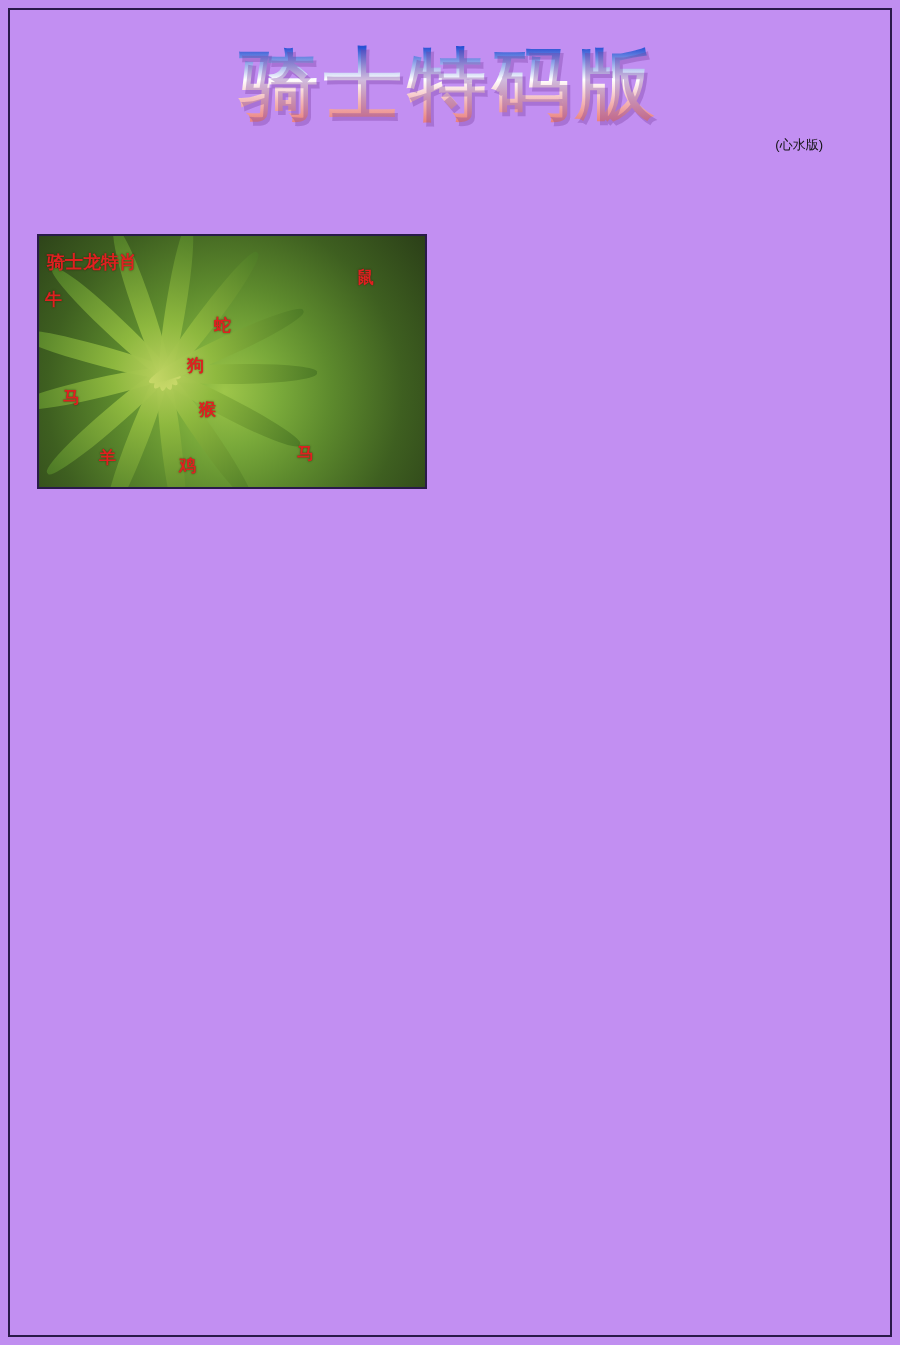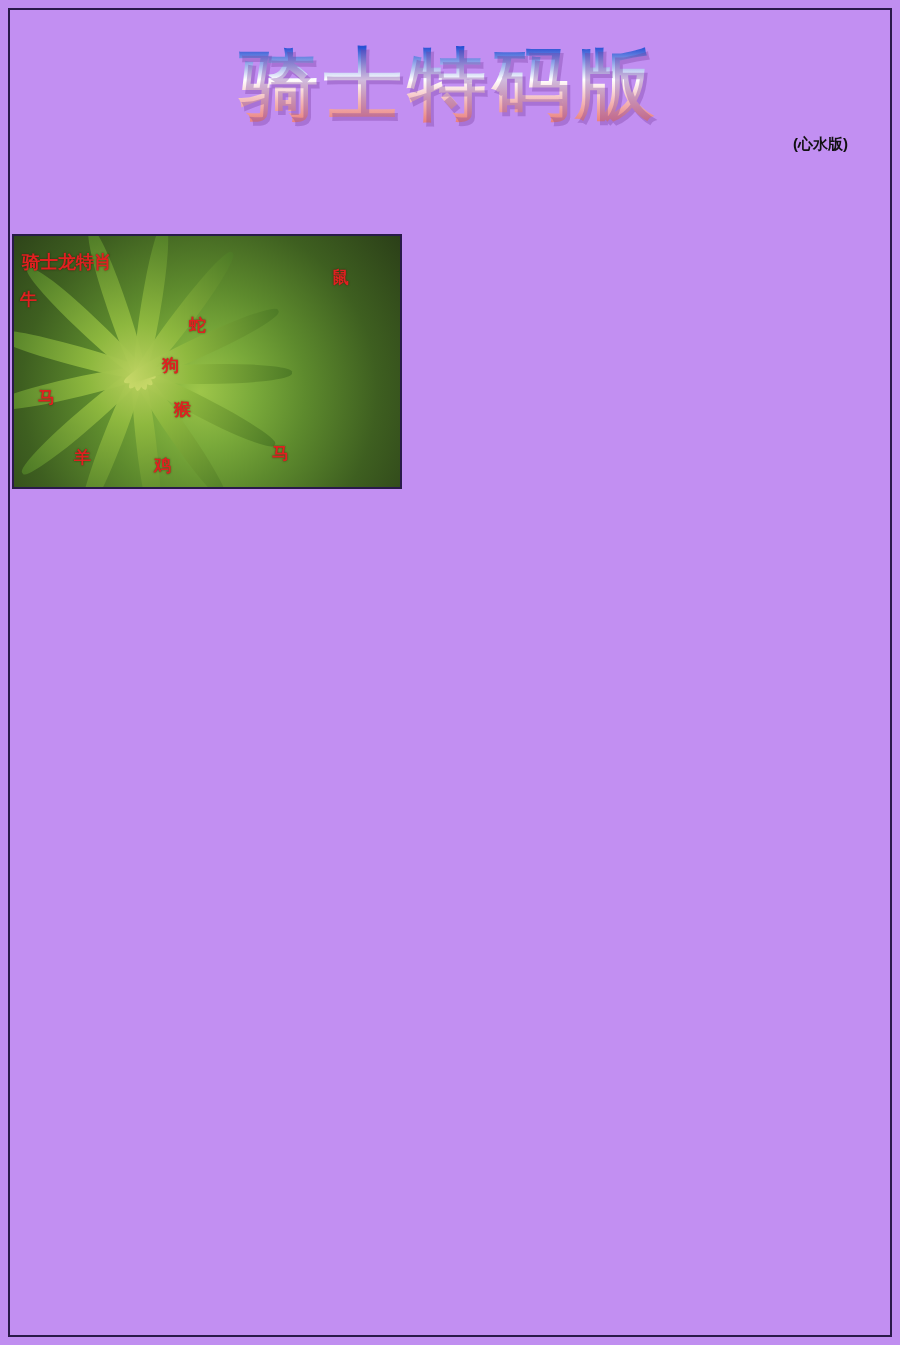--- a/index.html
+++ b/index.html
@@ -7,21 +7,21 @@
     width:900px;height:1345px;
     background:#b77de8;
     font-family:"Liberation Sans","DejaVu Sans",sans-serif;
     overflow:hidden;
   }
   .page{
     position:relative;
     width:900px;height:1345px;
     box-sizing:border-box;
     background:#c08ef0;
-    padding:10px 4px;
+    padding:10px 29px;
   }
   .outer-frame{
     position:absolute;left:8px;top:8px;right:8px;bottom:8px;
     border:2px solid #2a1a4a;
     background:#c28ff2;
     box-sizing:border-box;
   }
   
   .masthead{
     position:relative;
@@ -38,21 +38,21 @@
     -webkit-background-clip:text;
     background-clip:text;
     color:transparent;
     text-shadow:3px 4px 0 rgba(120,60,160,.35);
     padding-top:14px;
     white-space:nowrap;
   }
   .logo-sub{
     position:absolute;
     right:48px;bottom:6px;
-    font-size:15px;font-weight:bold;color:#111;
+    font-size:13px;font-weight:normal;color:#111;
   }
   
   .issue-band{
     margin:0 8px 8px 8px;
     border:2px solid #2a1a4a;
     background:#c98ff5;
     padding:6px 0 8px 0;
     text-align:center;
   }
   .issue-line1{font-size:17px;font-weight:bold;color:#111;letter-spacing:1px;}

